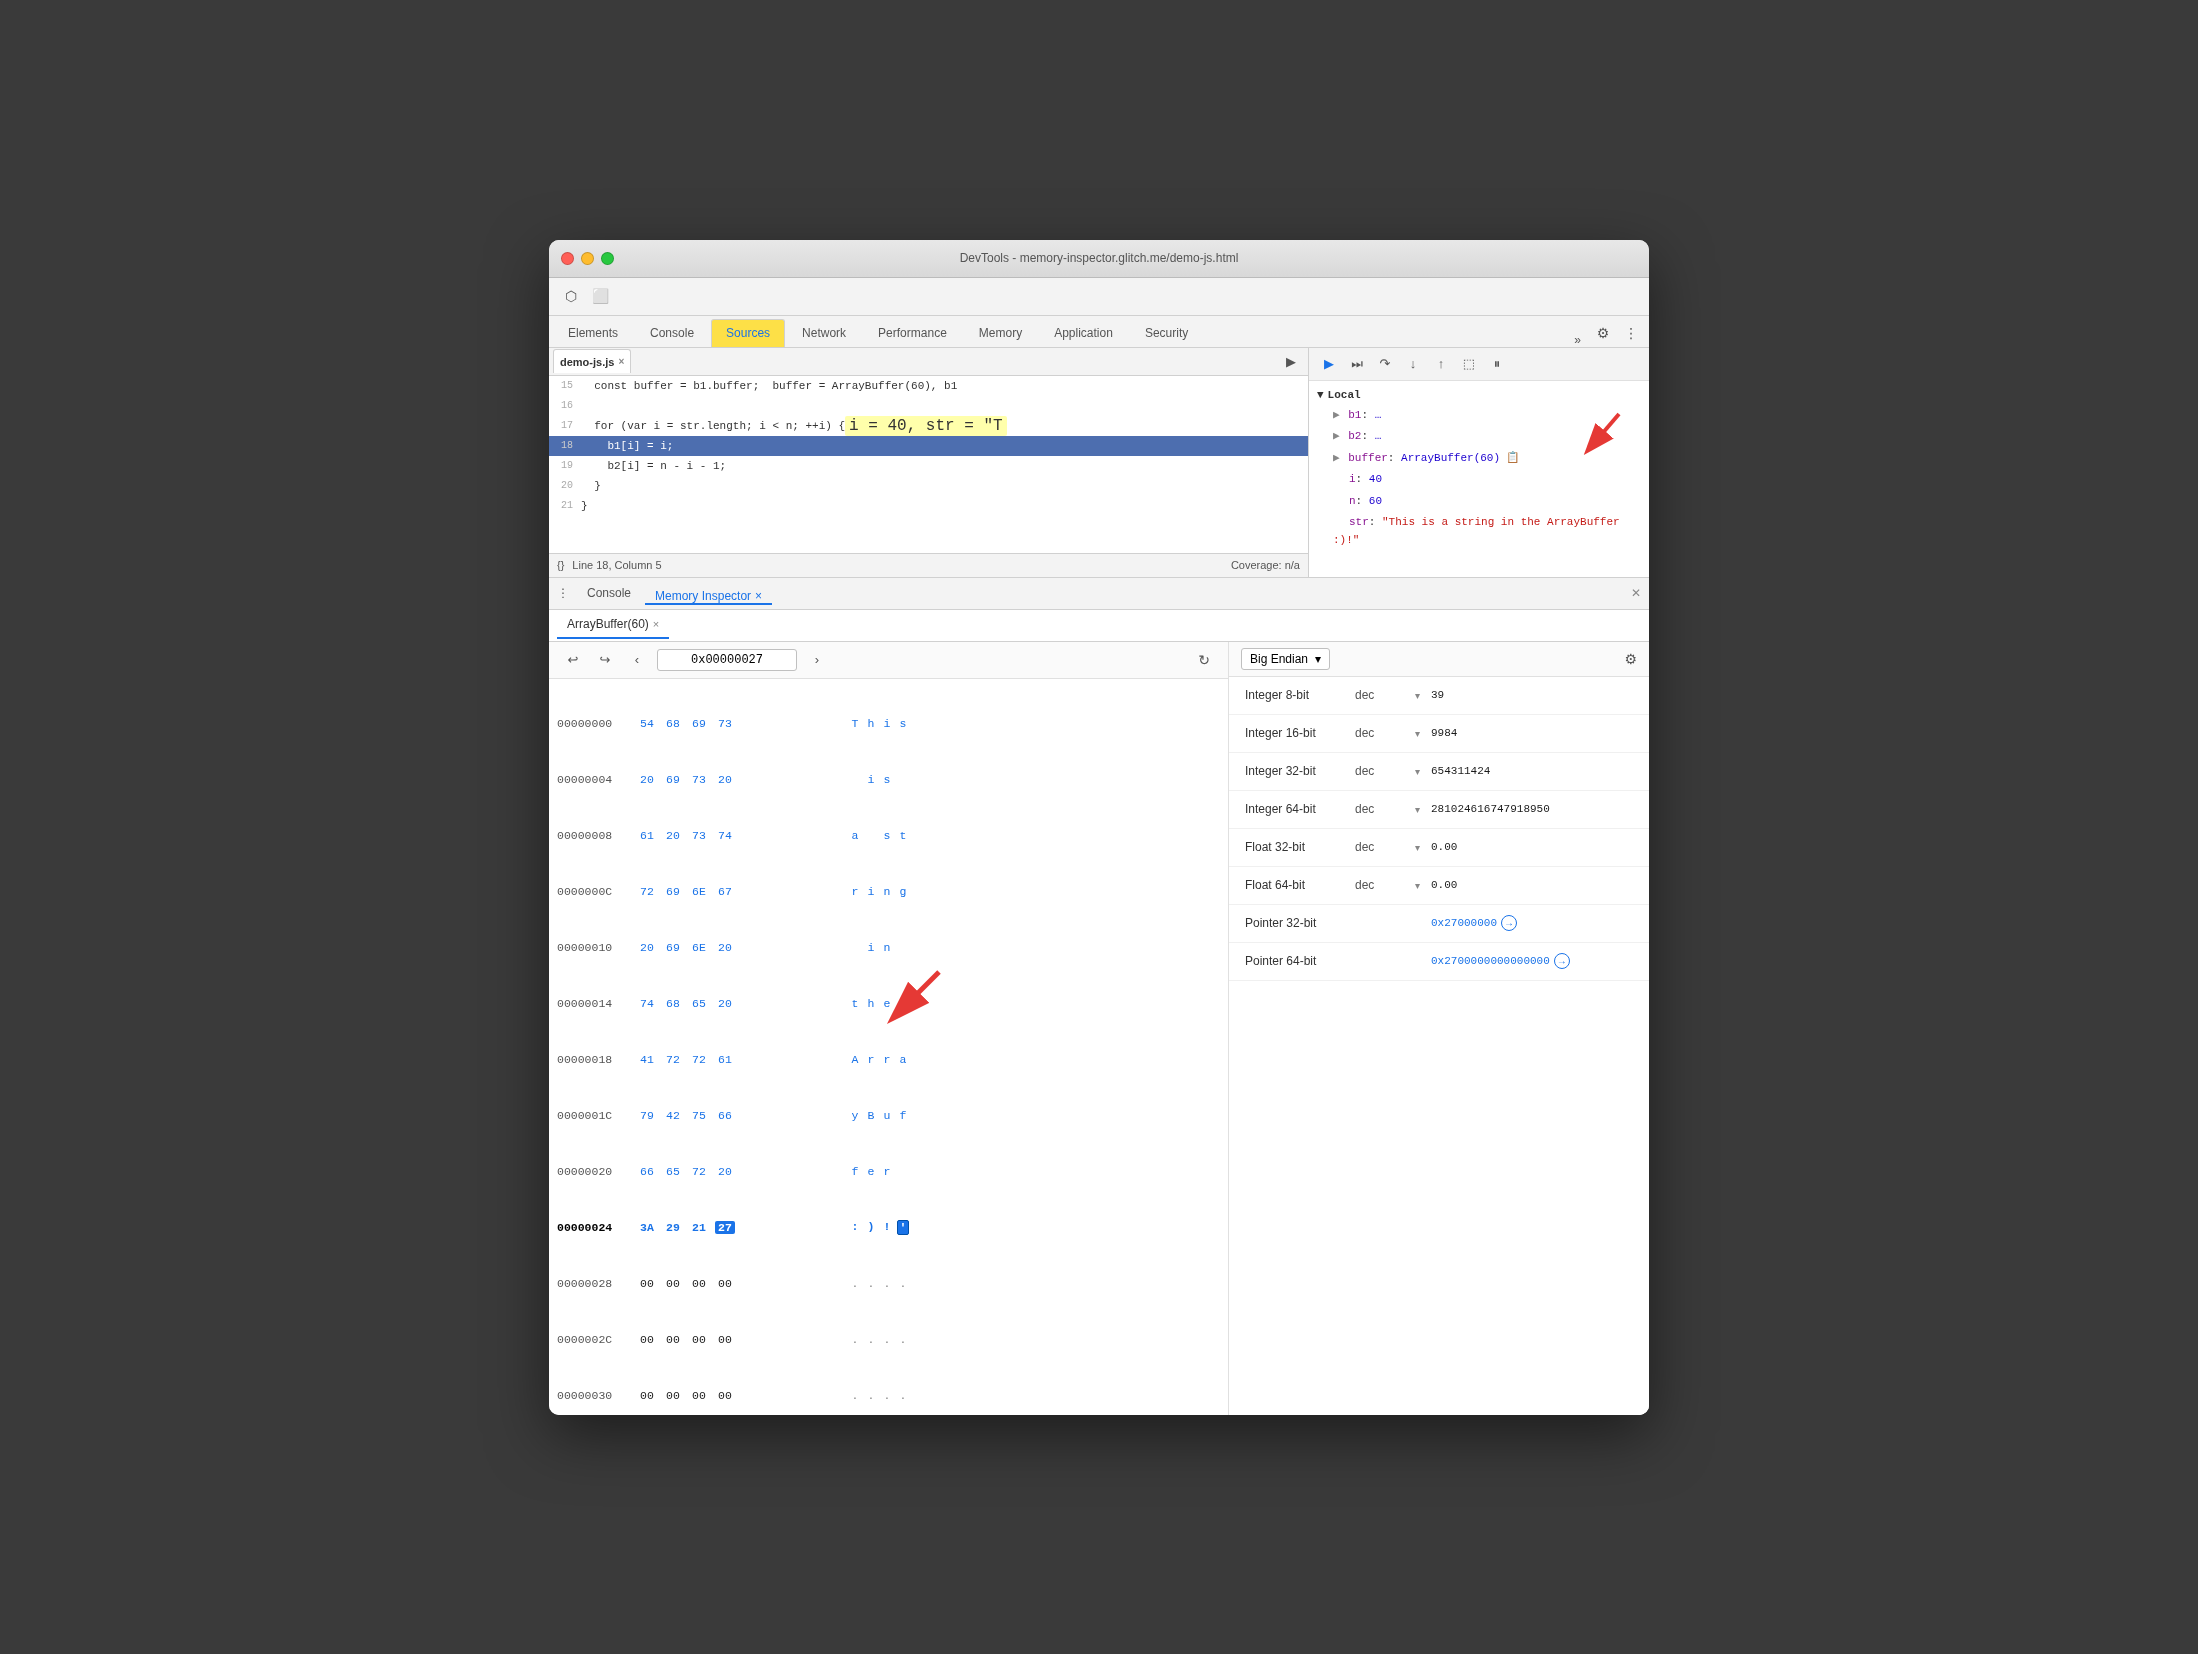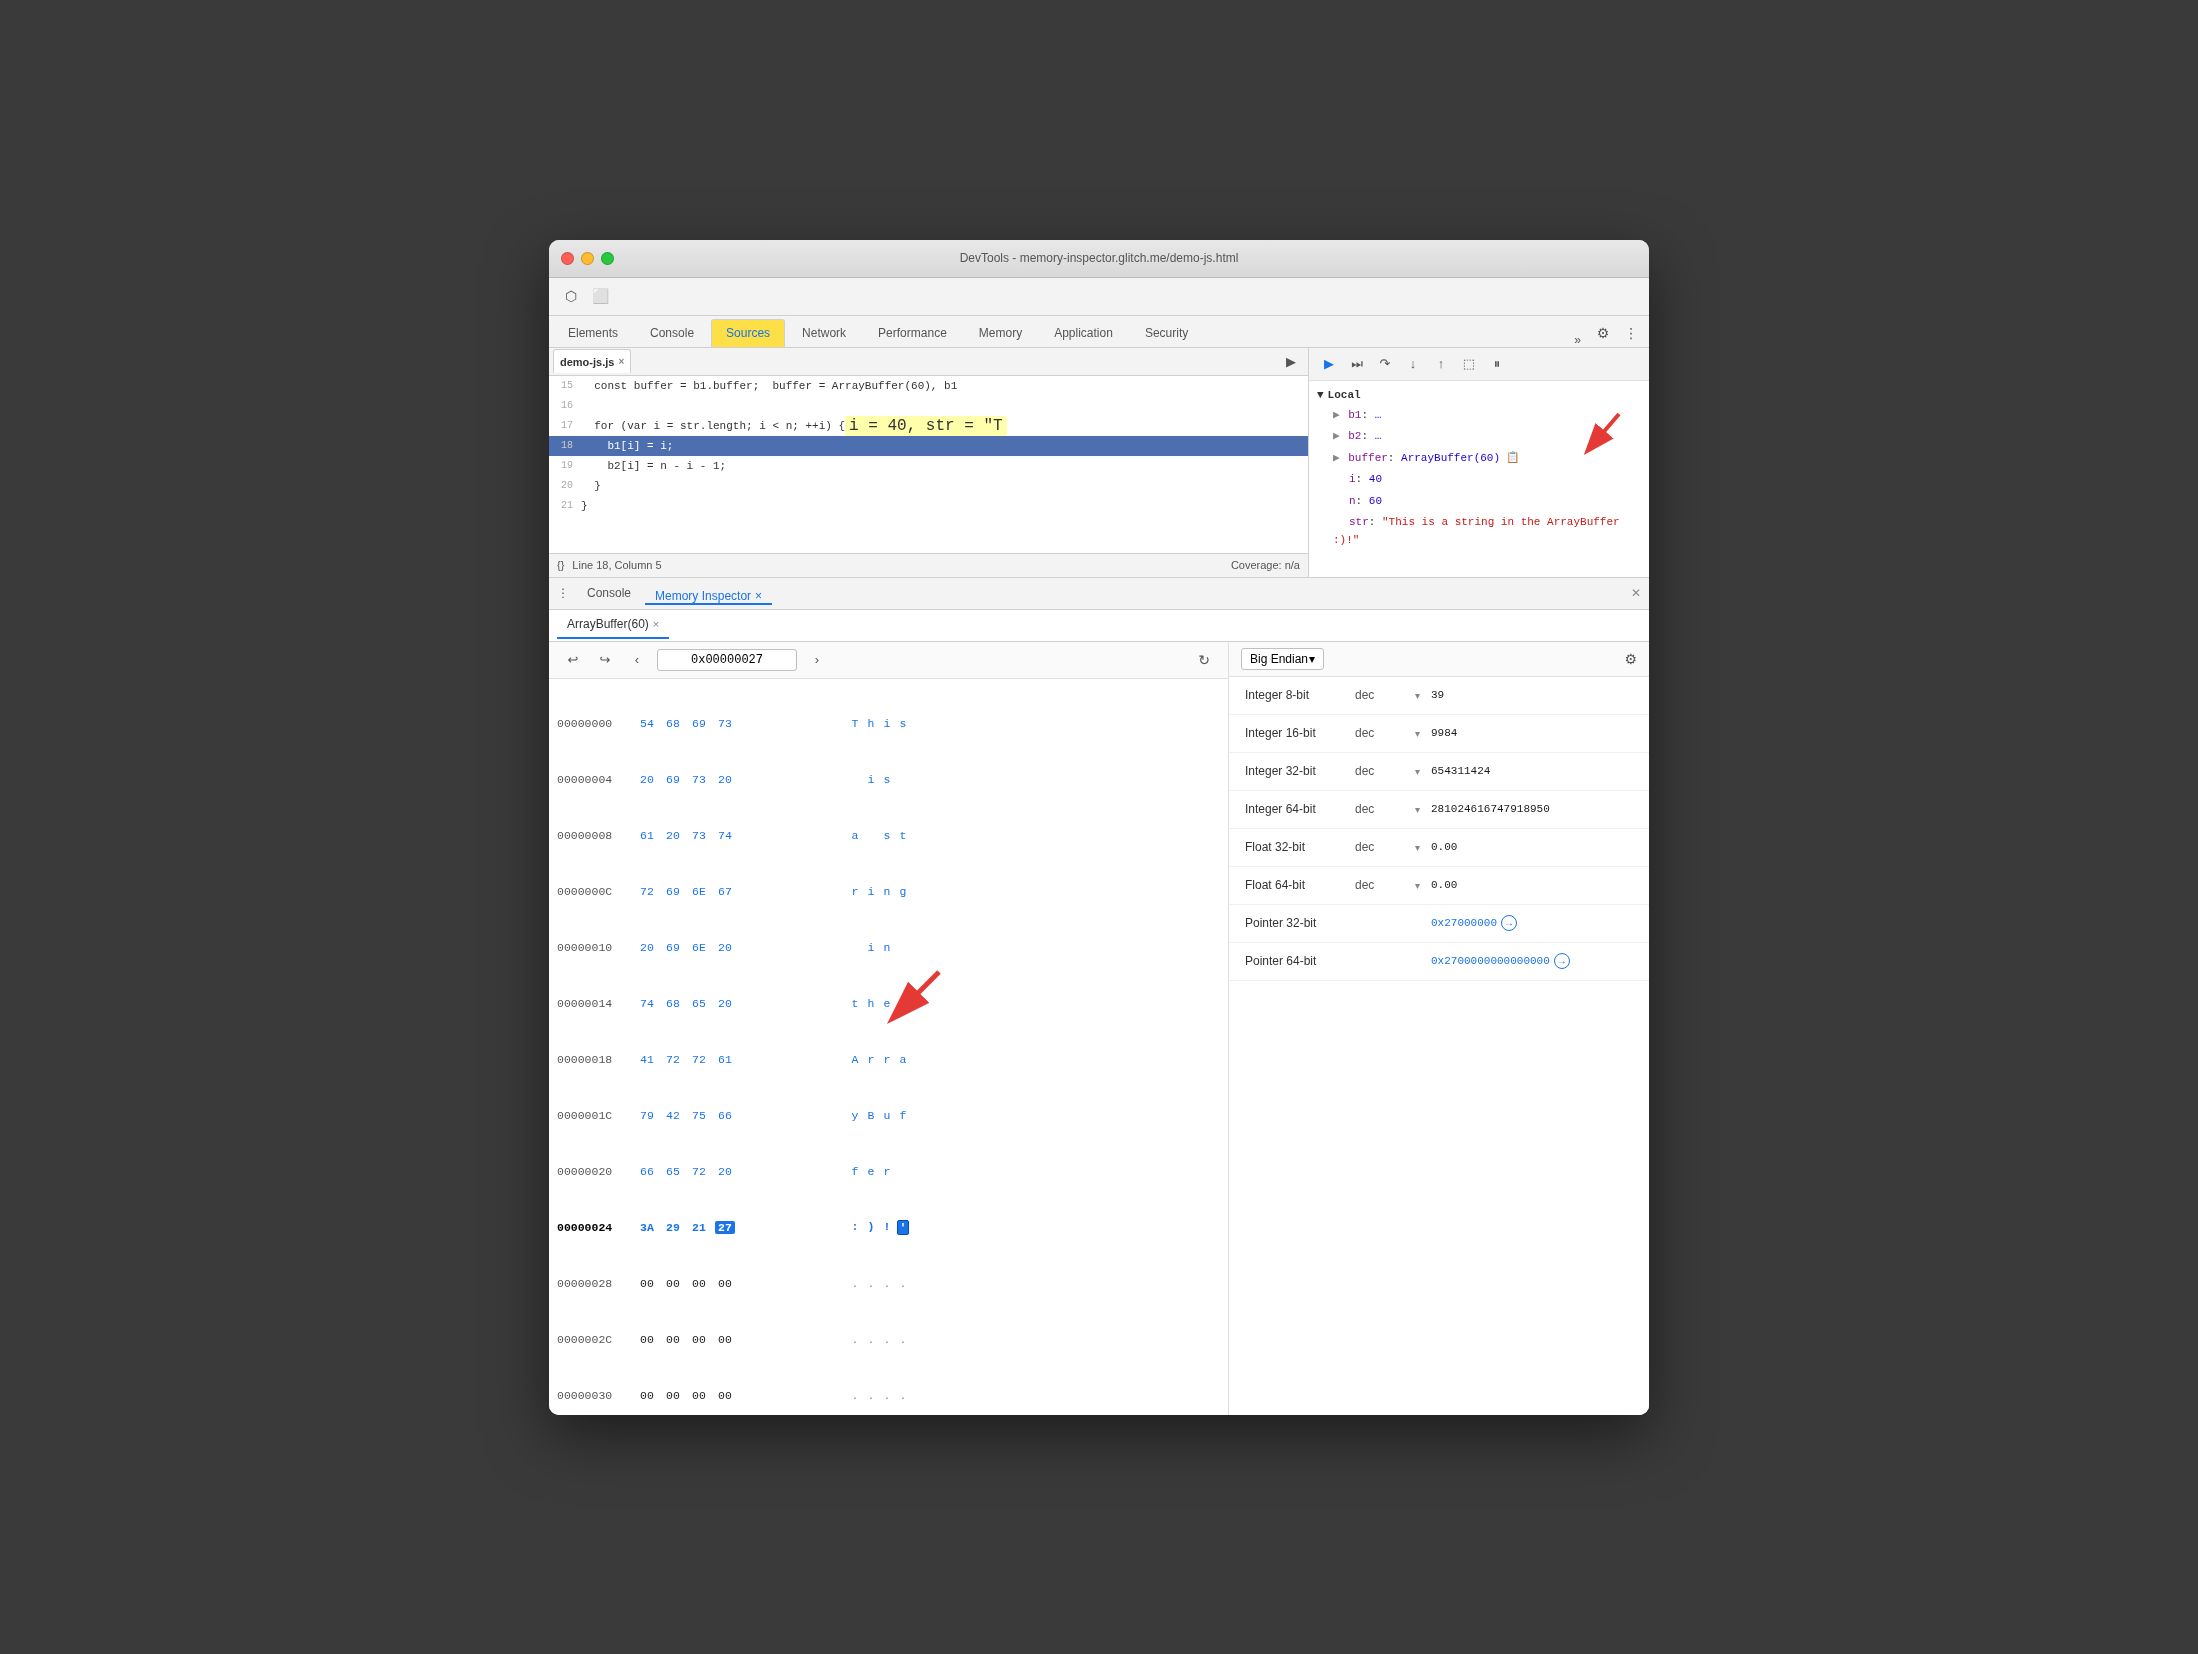--- a/index.html
+++ b/index.html
@@ -457,21 +457,21 @@
     }
     .endian-select {
       font-size: 12px;
       border: 1px solid #c0c0c0;
       border-radius: 3px;
       padding: 3px 8px;
       background: #fff;
       cursor: pointer;
       display: flex;
       align-items: flex-end;
-      gap: 1px;
+      gap: 7px;
     }
     .inspector-gear {
       margin-left: auto;
       font-size: 14px;
       color: #555;
       cursor: pointer;
     }
     .inspector-row {
       display: flex;
       align-items: center;

